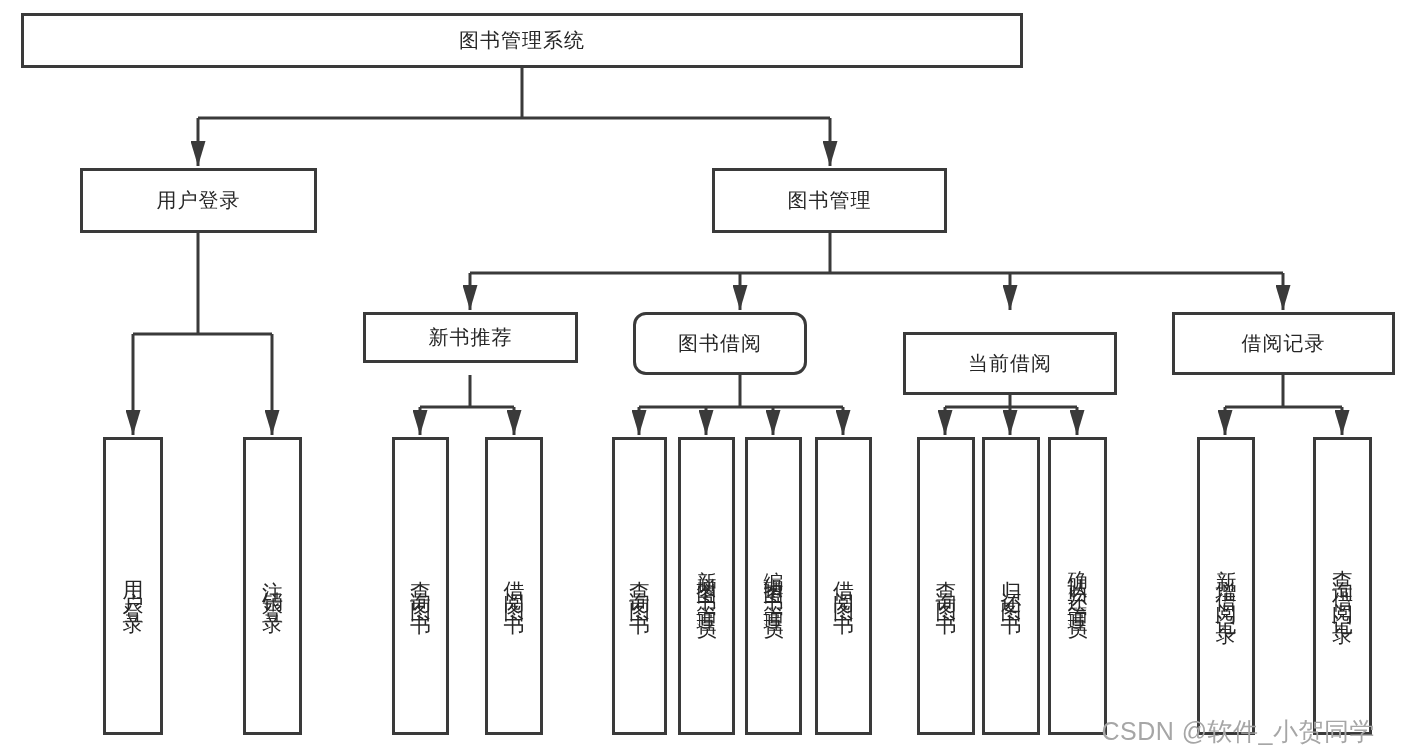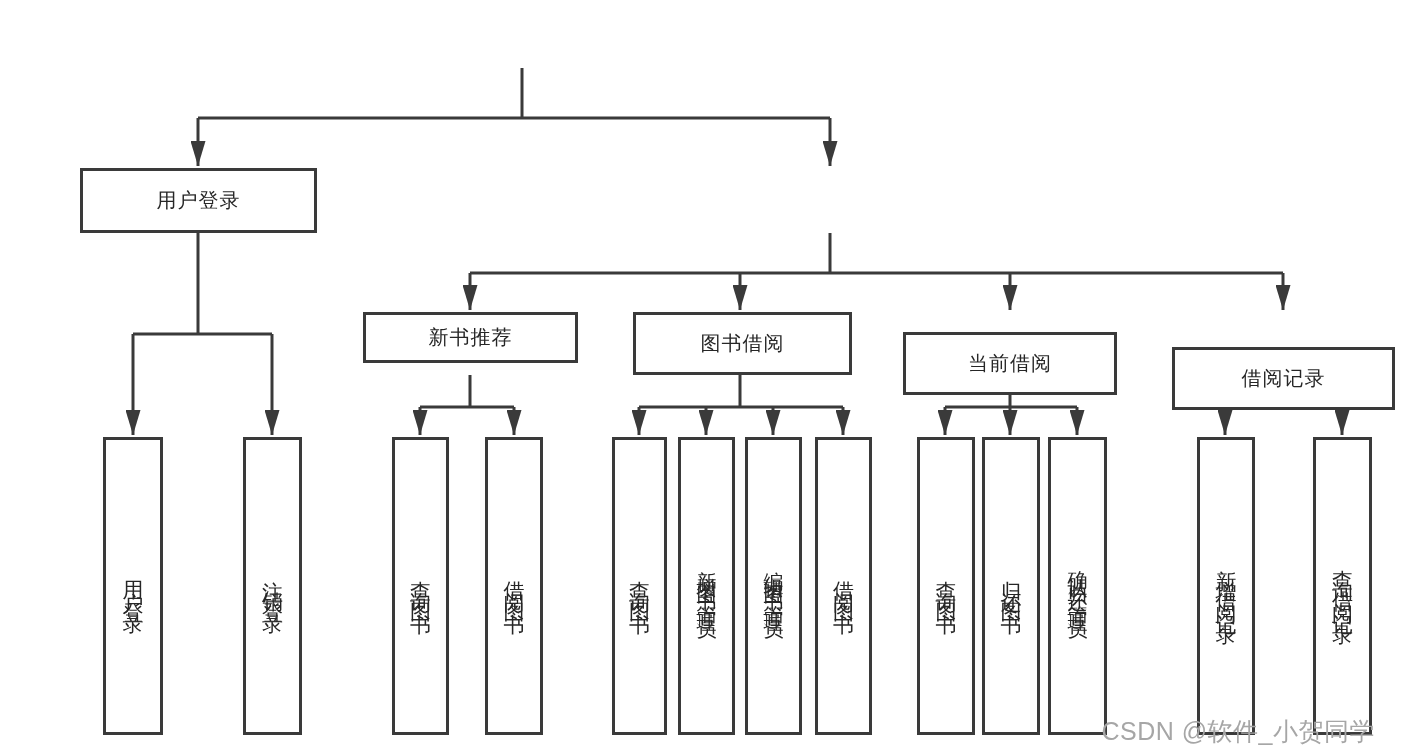--- a/index.html
+++ b/index.html
@@ -85,35 +85,41 @@
     <path class="wire" marker-end="url(#arr)" d="M706 407 V435"></path>
     <path class="wire" marker-end="url(#arr)" d="M773 407 V435"></path>
     <path class="wire" marker-end="url(#arr)" d="M843 407 V435"></path>
     <path class="wire" marker-end="url(#arr)" d="M945 407 V435"></path>
     <path class="wire" marker-end="url(#arr)" d="M1010 407 V435"></path>
     <path class="wire" marker-end="url(#arr)" d="M1077 407 V435"></path>
     <path class="wire" marker-end="url(#arr)" d="M1225 407 V435"></path>
     <path class="wire" marker-end="url(#arr)" d="M1342 407 V435"></path>
   </svg>
 
+  <div class="node title" style="left:21px;top:13px;width:1002px;height:55px;">
+    <span>图书管理系统</span>
+  </div>
 
   <div class="node" style="left:80px;top:168px;width:237px;height:65px;">
     <span>用户登录</span>
+  </div>
+  <div class="node" style="left:712px;top:168px;width:235px;height:65px;">
+    <span>图书管理</span>
   </div>
 
   <div class="node" style="left:363px;top:312px;width:215px;height:51px;">
     <span>新书推荐</span>
   </div>
-  <div class="node" style="left:633px;top:312px;width:219px;height:63px;">
+  <div class="node" style="left:633px;top:312px;width:174px;height:63px;border-radius:13px;">
     <span>图书借阅</span>
   </div>
   <div class="node" style="left:903px;top:312px;width:214px;height:63px;margin-top:20px;">
     <span>当前借阅</span>
   </div>
-  <div class="node" style="left:1172px;top:312px;width:223px;height:63px;margin-top:35px;">
+  <div class="node" style="left:1172px;top:312px;width:223px;height:63px;">
     <span>借阅记录</span>
   </div>
 
   <div class="node leaf" style="left:103px;top:437px;width:60px;height:298px;">
     <span>用户登录</span>
   </div>
   <div class="node leaf" style="left:243px;top:437px;width:59px;height:298px;">
     <span>注销登录</span>
   </div>
 

